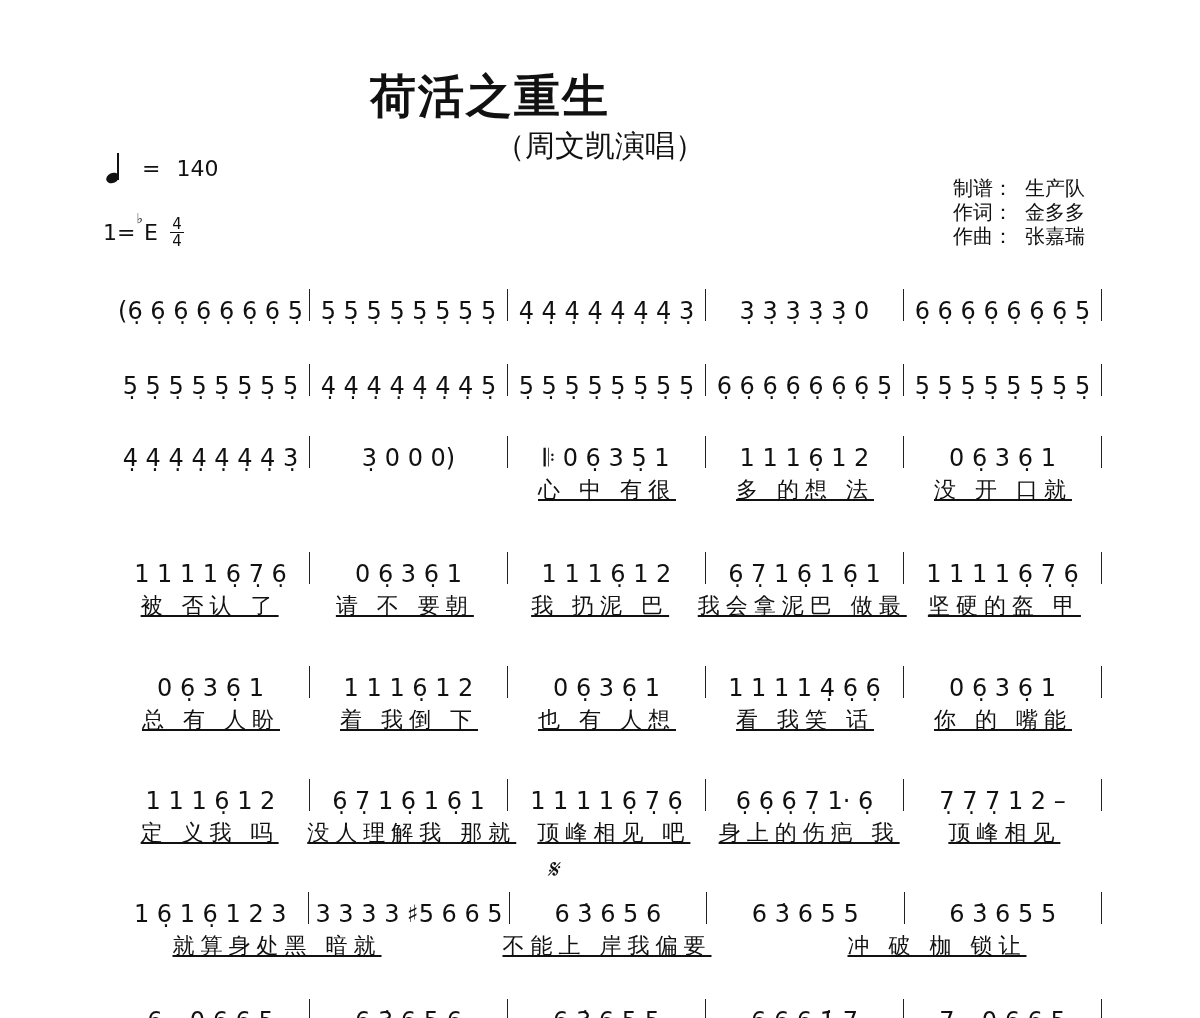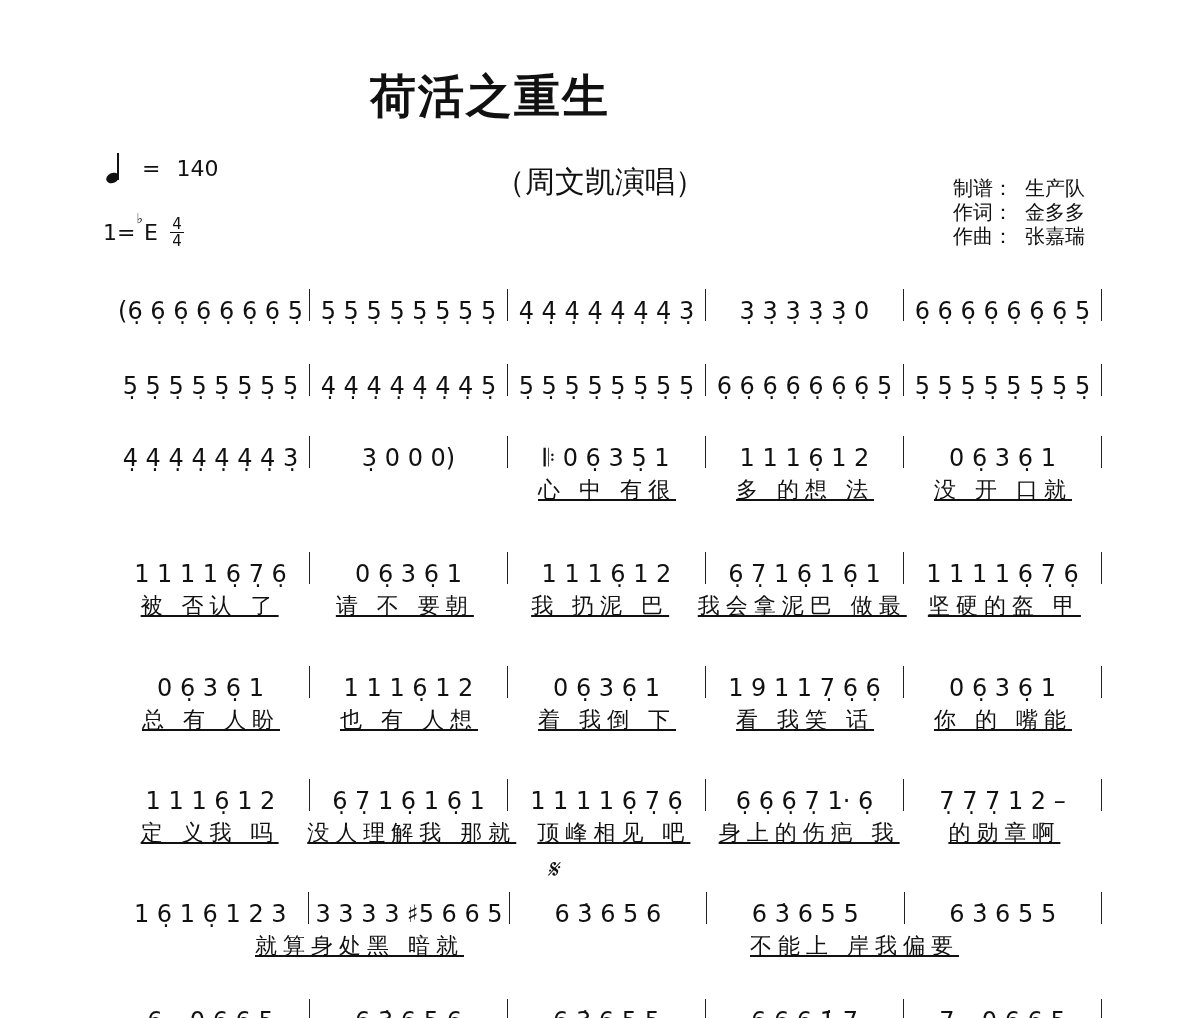--- a/index.html
+++ b/index.html
@@ -1,20 +1,20 @@
 <!DOCTYPE html>
 <html><head>
 <meta charset="utf-8">
 <style>
   * { box-sizing: border-box; margin: 0; padding: 0; }
   html, body { width: 1200px; height: 1018px; background: #ffffff; overflow: hidden; }
   body { position: relative; font-family: "DejaVu Sans", "Liberation Sans", sans-serif; color: #111; }
 
   .title { position: absolute; left: 0; width: 980px; top: 66px; text-align: center; font-size: 46px; font-weight: bold; letter-spacing: 2px; line-height: 60px; }
-  .subtitle { position: absolute; left: 0; width: 1200px; top: 126px; text-align: center; font-size: 30px; line-height: 40px; margin-top: 36px; }
+  .subtitle { position: absolute; left: 0; width: 1200px; top: 126px; text-align: center; font-size: 30px; line-height: 40px; }
 
   .tempo { position: absolute; left: 104px; top: 150px; height: 36px; display: flex; align-items: center; font-size: 22px; }
   .tempo .note-icon { display: inline-block; width: 22px; height: 34px; position: relative; margin-right: 16px; }
   .tempo .note-icon .head { position: absolute; left: 2px; bottom: 2px; width: 13px; height: 10px; border-radius: 50%; background: #111; transform: rotate(-25deg); }
   .tempo .note-icon .stem { position: absolute; left: 13px; top: 2px; width: 2px; height: 27px; background: #111; }
   .tempo .eq { margin-right: 16px; }
 
   .key { position: absolute; left: 103px; top: 212px; height: 40px; display: flex; align-items: center; font-size: 22px; }
   .key .flat { font-size: 14px; position: relative; top: -14px; margin: 0 1px; }
   .key .timesig { display: inline-flex; flex-direction: column; align-items: center; margin-left: 12px; font-size: 15px; line-height: 14px; }
@@ -145,29 +145,29 @@
       </div>
     </div>
     <div class="system" style="top: 662px;">
       <div class="notes-line">
         <div class="measure">0  6̣  3  6̣ 1</div>
         <div class="barline"></div>
         <div class="measure">1 1 1 6̣ 1  2</div>
         <div class="barline"></div>
         <div class="measure">0  6̣  3  6̣ 1</div>
         <div class="barline"></div>
-        <div class="measure">1 9 1 1 7̣ 6̣ 6̣</div>
+        <div class="measure">1 1 1 1 4̣ 6̣ 6̣</div>
         <div class="barline"></div>
         <div class="measure">0  6̣  3  6̣ 1</div>
         <div class="barline"></div>
       </div>
       <div class="lyrics-line">
         <div class="lyric">总 有 人盼</div>
+        <div class="lyric">着 我倒 下</div>
         <div class="lyric">也 有 人想</div>
-        <div class="lyric">着 我倒 下</div>
         <div class="lyric">看 我笑 话</div>
         <div class="lyric">你 的 嘴能</div>
       </div>
     </div>
     <div class="system" style="top: 775px;">
       <div class="notes-line">
         <div class="measure">1 1 1 6̣ 1  2</div>
         <div class="barline"></div>
         <div class="measure">6̣ 7̣ 1 6̣ 1  6̣ 1</div>
         <div class="barline"></div>
@@ -176,40 +176,41 @@
         <div class="measure">6̣ 6̣ 6̣ 7̣ 1·  6̣</div>
         <div class="barline"></div>
         <div class="measure">7̣ 7̣ 7̣ 1 2  –</div>
         <div class="barline"></div>
       </div>
       <div class="lyrics-line">
         <div class="lyric">定 义我 吗</div>
         <div class="lyric">没人理解我 那就</div>
         <div class="lyric">顶峰相见 吧</div>
         <div class="lyric">身上的伤疤 我</div>
-        <div class="lyric">的勋章啊</div>
+        <div class="lyric">顶峰相见</div>
       </div>
     </div>
     <div class="system" style="top: 888px;">
       <div class="notes-line">
         <div class="measure">1 6̣ 1 6̣ 1  2 3</div>
         <div class="barline"></div>
         <div class="measure">3 3 3 3 ♯5 6 6 5</div>
         <div class="barline"></div>
         <div class="measure">6  3̇  6  5 6</div>
         <div class="barline"></div>
         <div class="measure">6  3̇  6 5 5</div>
         <div class="barline"></div>
         <div class="measure">6  3̇  6 5  5</div>
         <div class="barline"></div>
       </div>
       <div class="segno" style="left: 435px; top: -34px;">𝄋</div>
       <div class="lyrics-line">
         <div class="lyric">就算身处黑 暗就</div>
         <div class="lyric">不能上 岸我偏要</div>
+        <div class="lyric">冲 破 枷 锁让</div>
       </div>
     </div>
     <div class="system" style="top: 995px;">
       <div class="notes-line">
         <div class="measure">6  –  0 6 6 5</div>
         <div class="barline"></div>
         <div class="measure">6  3̇  6  5 6</div>
         <div class="barline"></div>
         <div class="measure">6  3̇  6 5 5</div>
         <div class="barline"></div>

